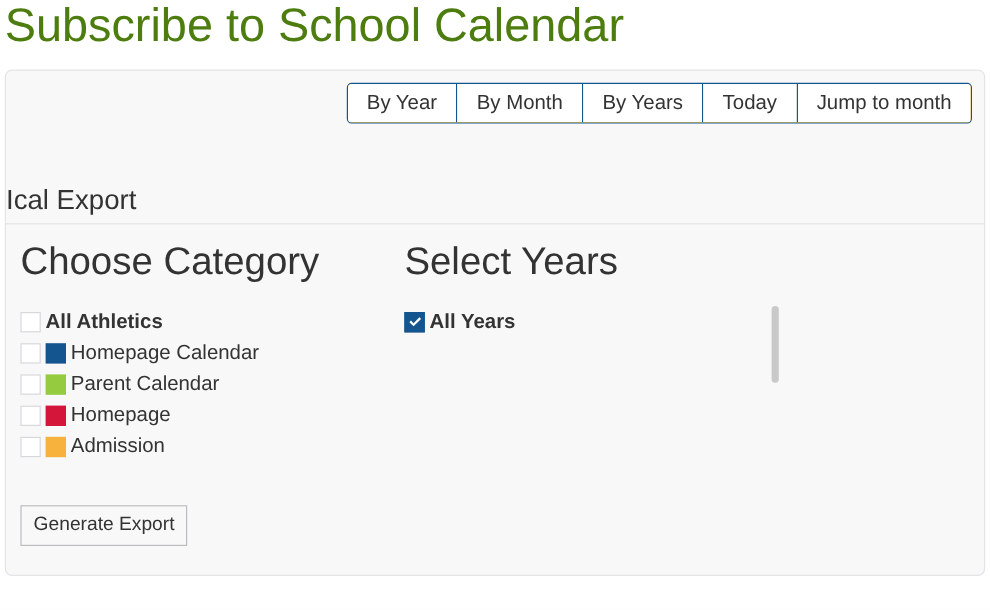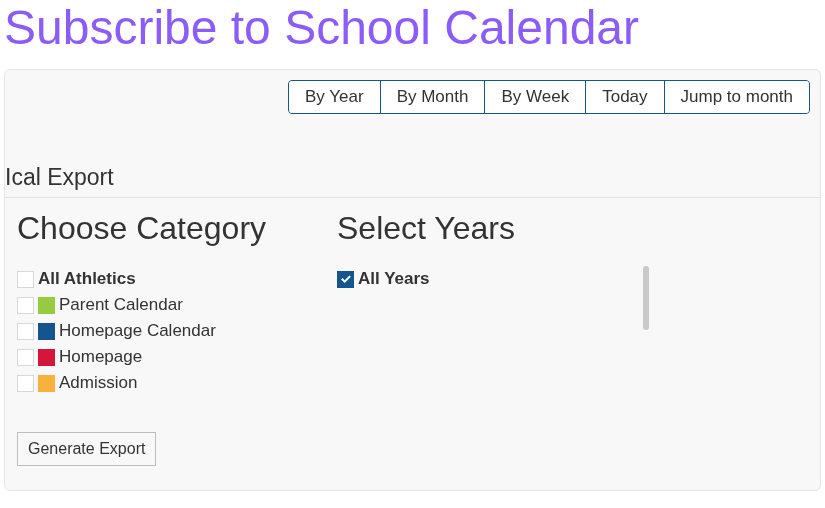--- a/index.html
+++ b/index.html
@@ -1,17 +1,17 @@
 <!DOCTYPE html>
 <html><head>
 <meta charset="utf-8">
 <style>
   * { box-sizing: border-box; margin: 0; padding: 0; }
   html, body { width: 825px; height: 508px; font-family: "Segoe UI", "Helvetica Neue", Arial, sans-serif; background: #fff; color: #333; }
-  .page-title { font-size: 48px; font-weight: 400; color: #8b5cf6; padding: 0 4px 14px 4px; }
+  .page-title { font-size: 39px; font-weight: 400; color: #4d7c0f; padding: 0 4px 14px 4px; }
   .panel { border: 1px solid #e3e4e6; border-radius: 6px; background: #f8f8f9; padding: 0; margin: 0 4px; }
   .nav-row { display: flex; justify-content: flex-end; padding: 10px 10px 0 10px; }
   .nav-group { display: flex; border: 1px solid #14558f; border-radius: 4px; overflow: hidden; background: #eab308; }
   .nav-btn { padding: 6px 16px; font-size: 17px; color: #333; background: #fff; border: none; border-right: 1px solid #14558f; cursor: pointer; }
   .nav-btn:last-child { border-right: none; }
   .section-title { font-size: 23px; font-weight: 400; color: #333; padding: 50px 10px 6px 0px; }
   .divider { border: none; border-top: 1px solid #e3e4e6; }
   .form-row { display: flex; gap: 40px; padding: 12px 10px 12px 12px; }
   .col { flex: 0 0 auto; }
   .col.cat { width: 280px; }
@@ -35,21 +35,21 @@
 <body>
 
 <h1 class="page-title">Subscribe to School Calendar</h1>
 
 <div class="panel">
 
   <div class="nav-row">
     <div class="nav-group">
       <button class="nav-btn">By Year</button>
       <button class="nav-btn">By Month</button>
-      <button class="nav-btn">By Week</button>
+      <button class="nav-btn">By Years</button>
       <button class="nav-btn">Today</button>
       <button class="nav-btn">Jump to month</button>
     </div>
   </div>
 
   <h2 class="section-title">Ical Export</h2>
   <hr class="divider">
 
   <div class="form-row">
 
@@ -57,27 +57,27 @@
       <h3>Choose Category</h3>
 
       <div class="opt">
         <span class="chk"></span>
         <strong>All Athletics</strong>
       </div>
 
       <div id="cat-list">
           <div class="opt">
             <span class="chk"></span>
-            <span class="swatch green"></span>
-            <span>Parent Calendar</span>
+            <span class="swatch midblue"></span>
+            <span>Homepage Calendar</span>
           </div>
           <div class="opt">
             <span class="chk"></span>
-            <span class="swatch midblue"></span>
-            <span>Homepage Calendar</span>
+            <span class="swatch green"></span>
+            <span>Parent Calendar</span>
           </div>
           <div class="opt">
             <span class="chk"></span>
             <span class="swatch red"></span>
             <span>Homepage</span>
           </div>
           <div class="opt">
             <span class="chk"></span>
             <span class="swatch orange"></span>
             <span>Admission</span>

